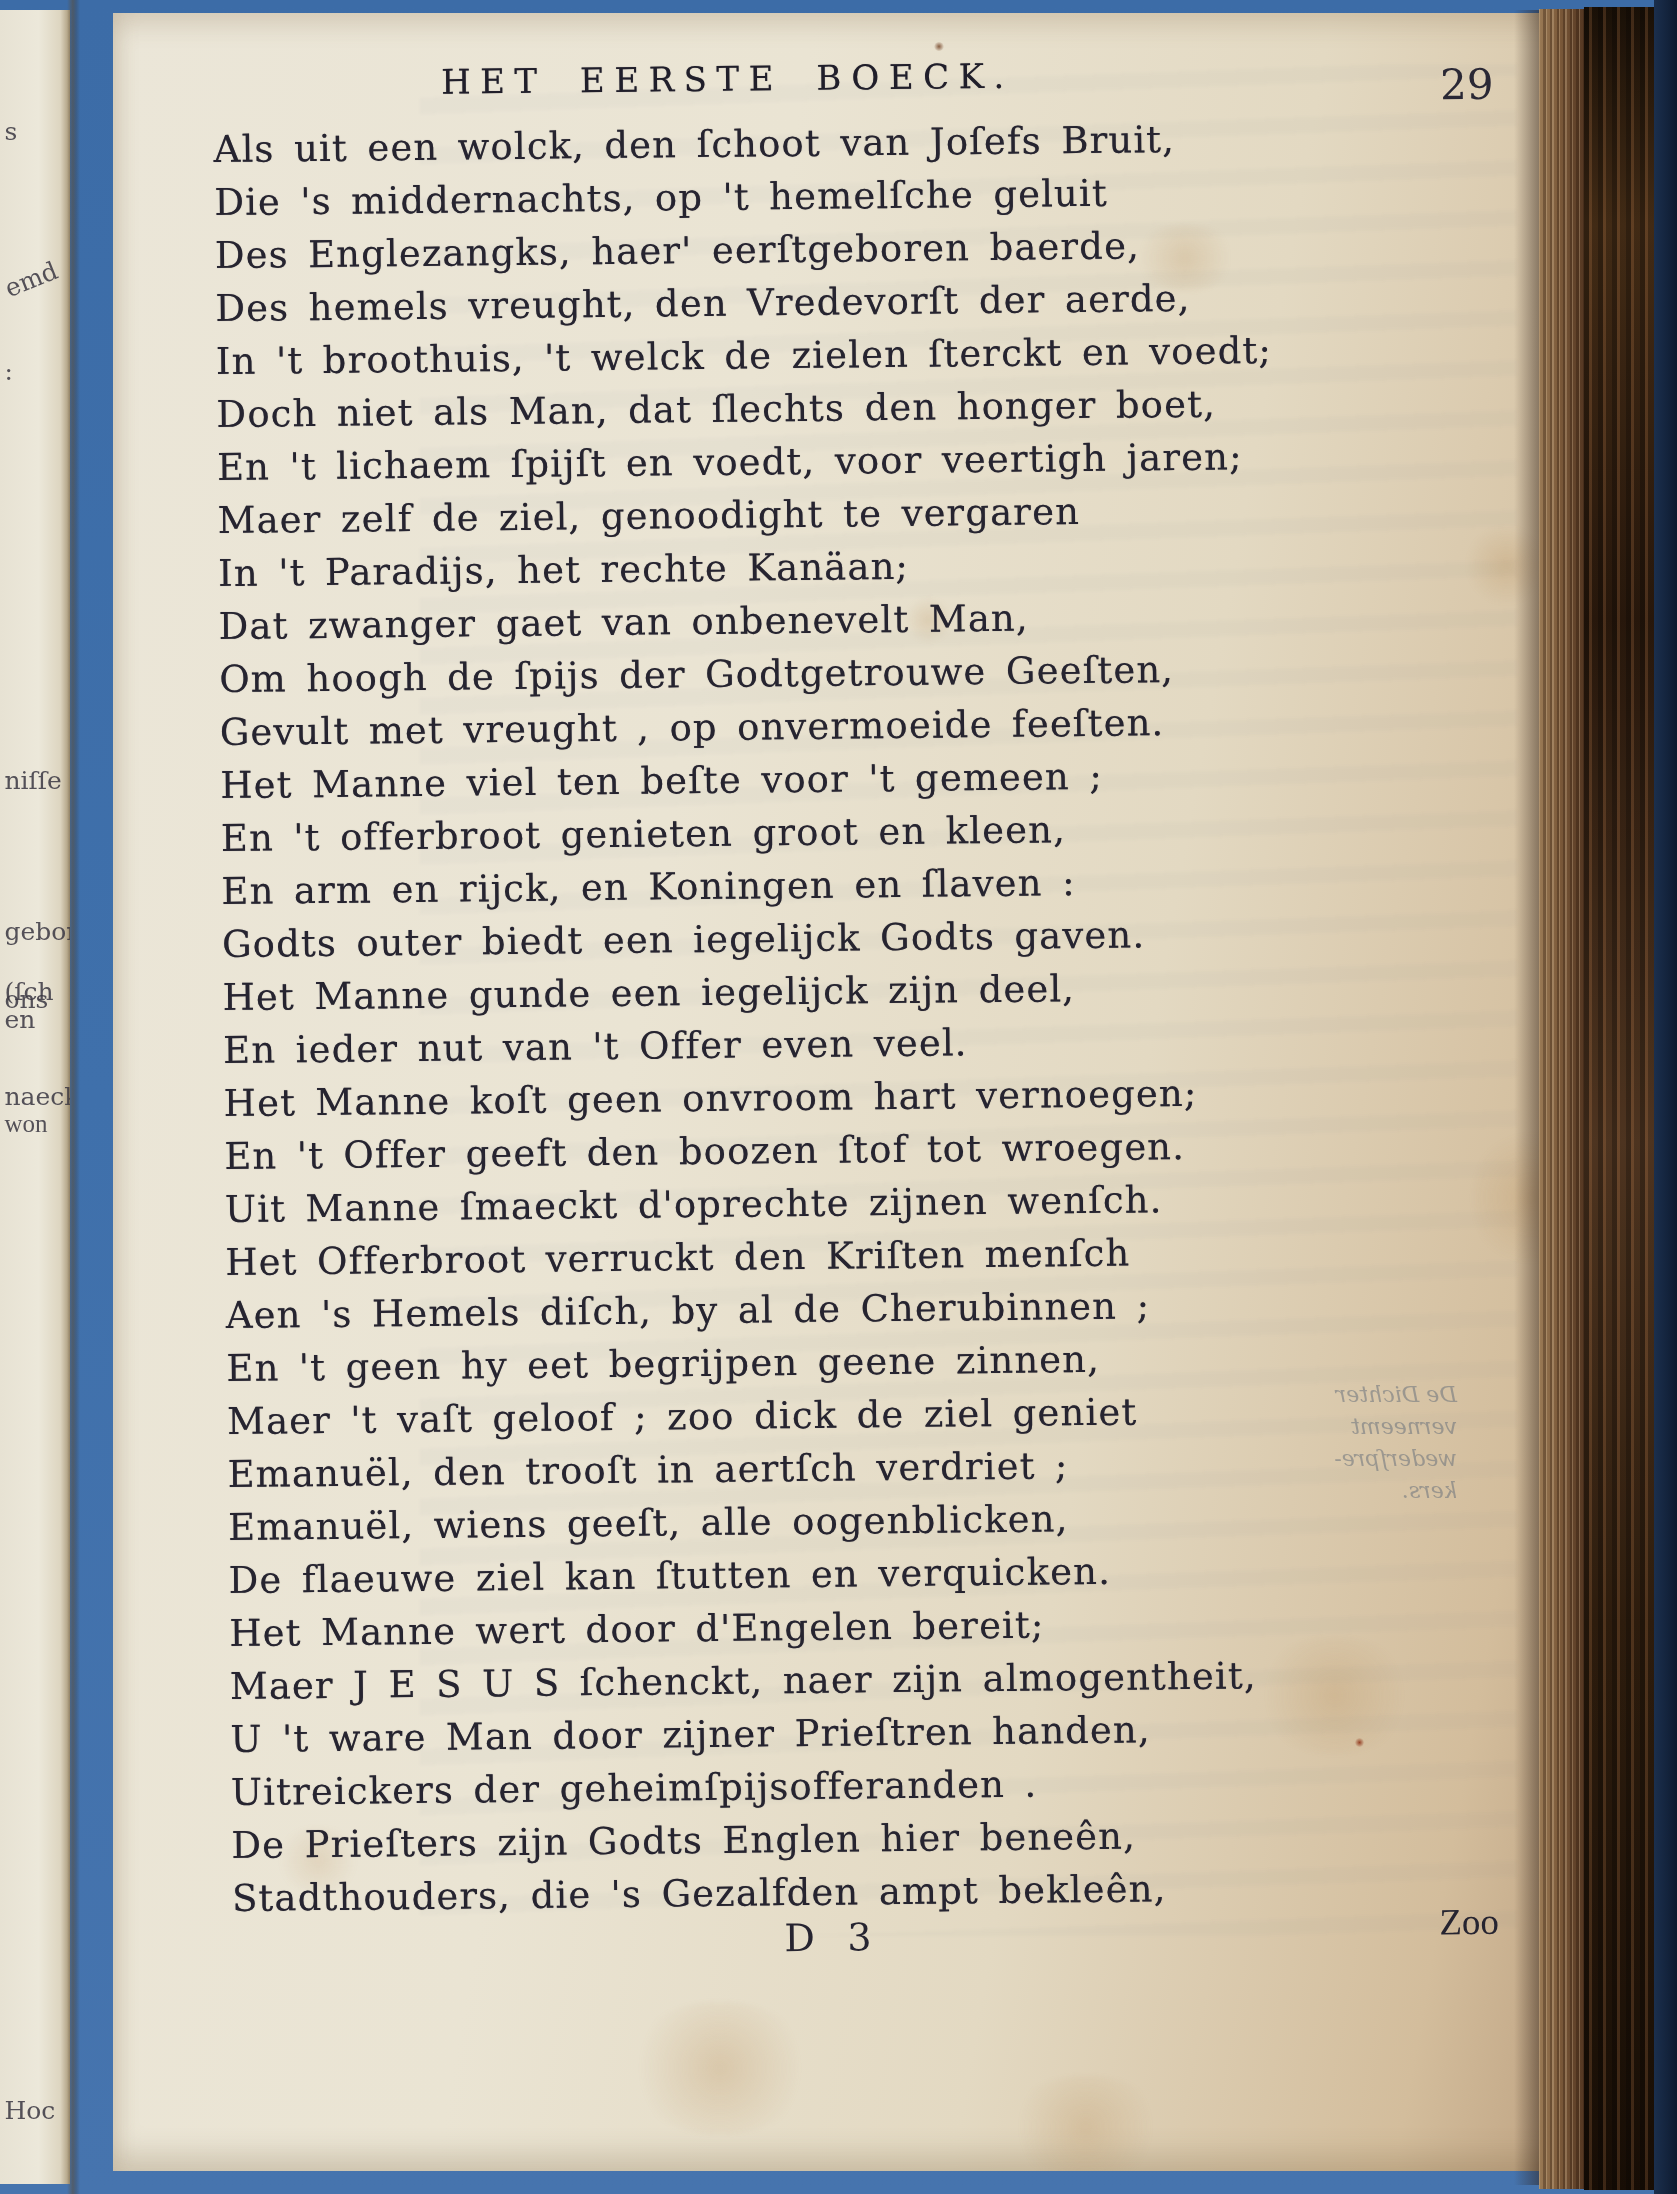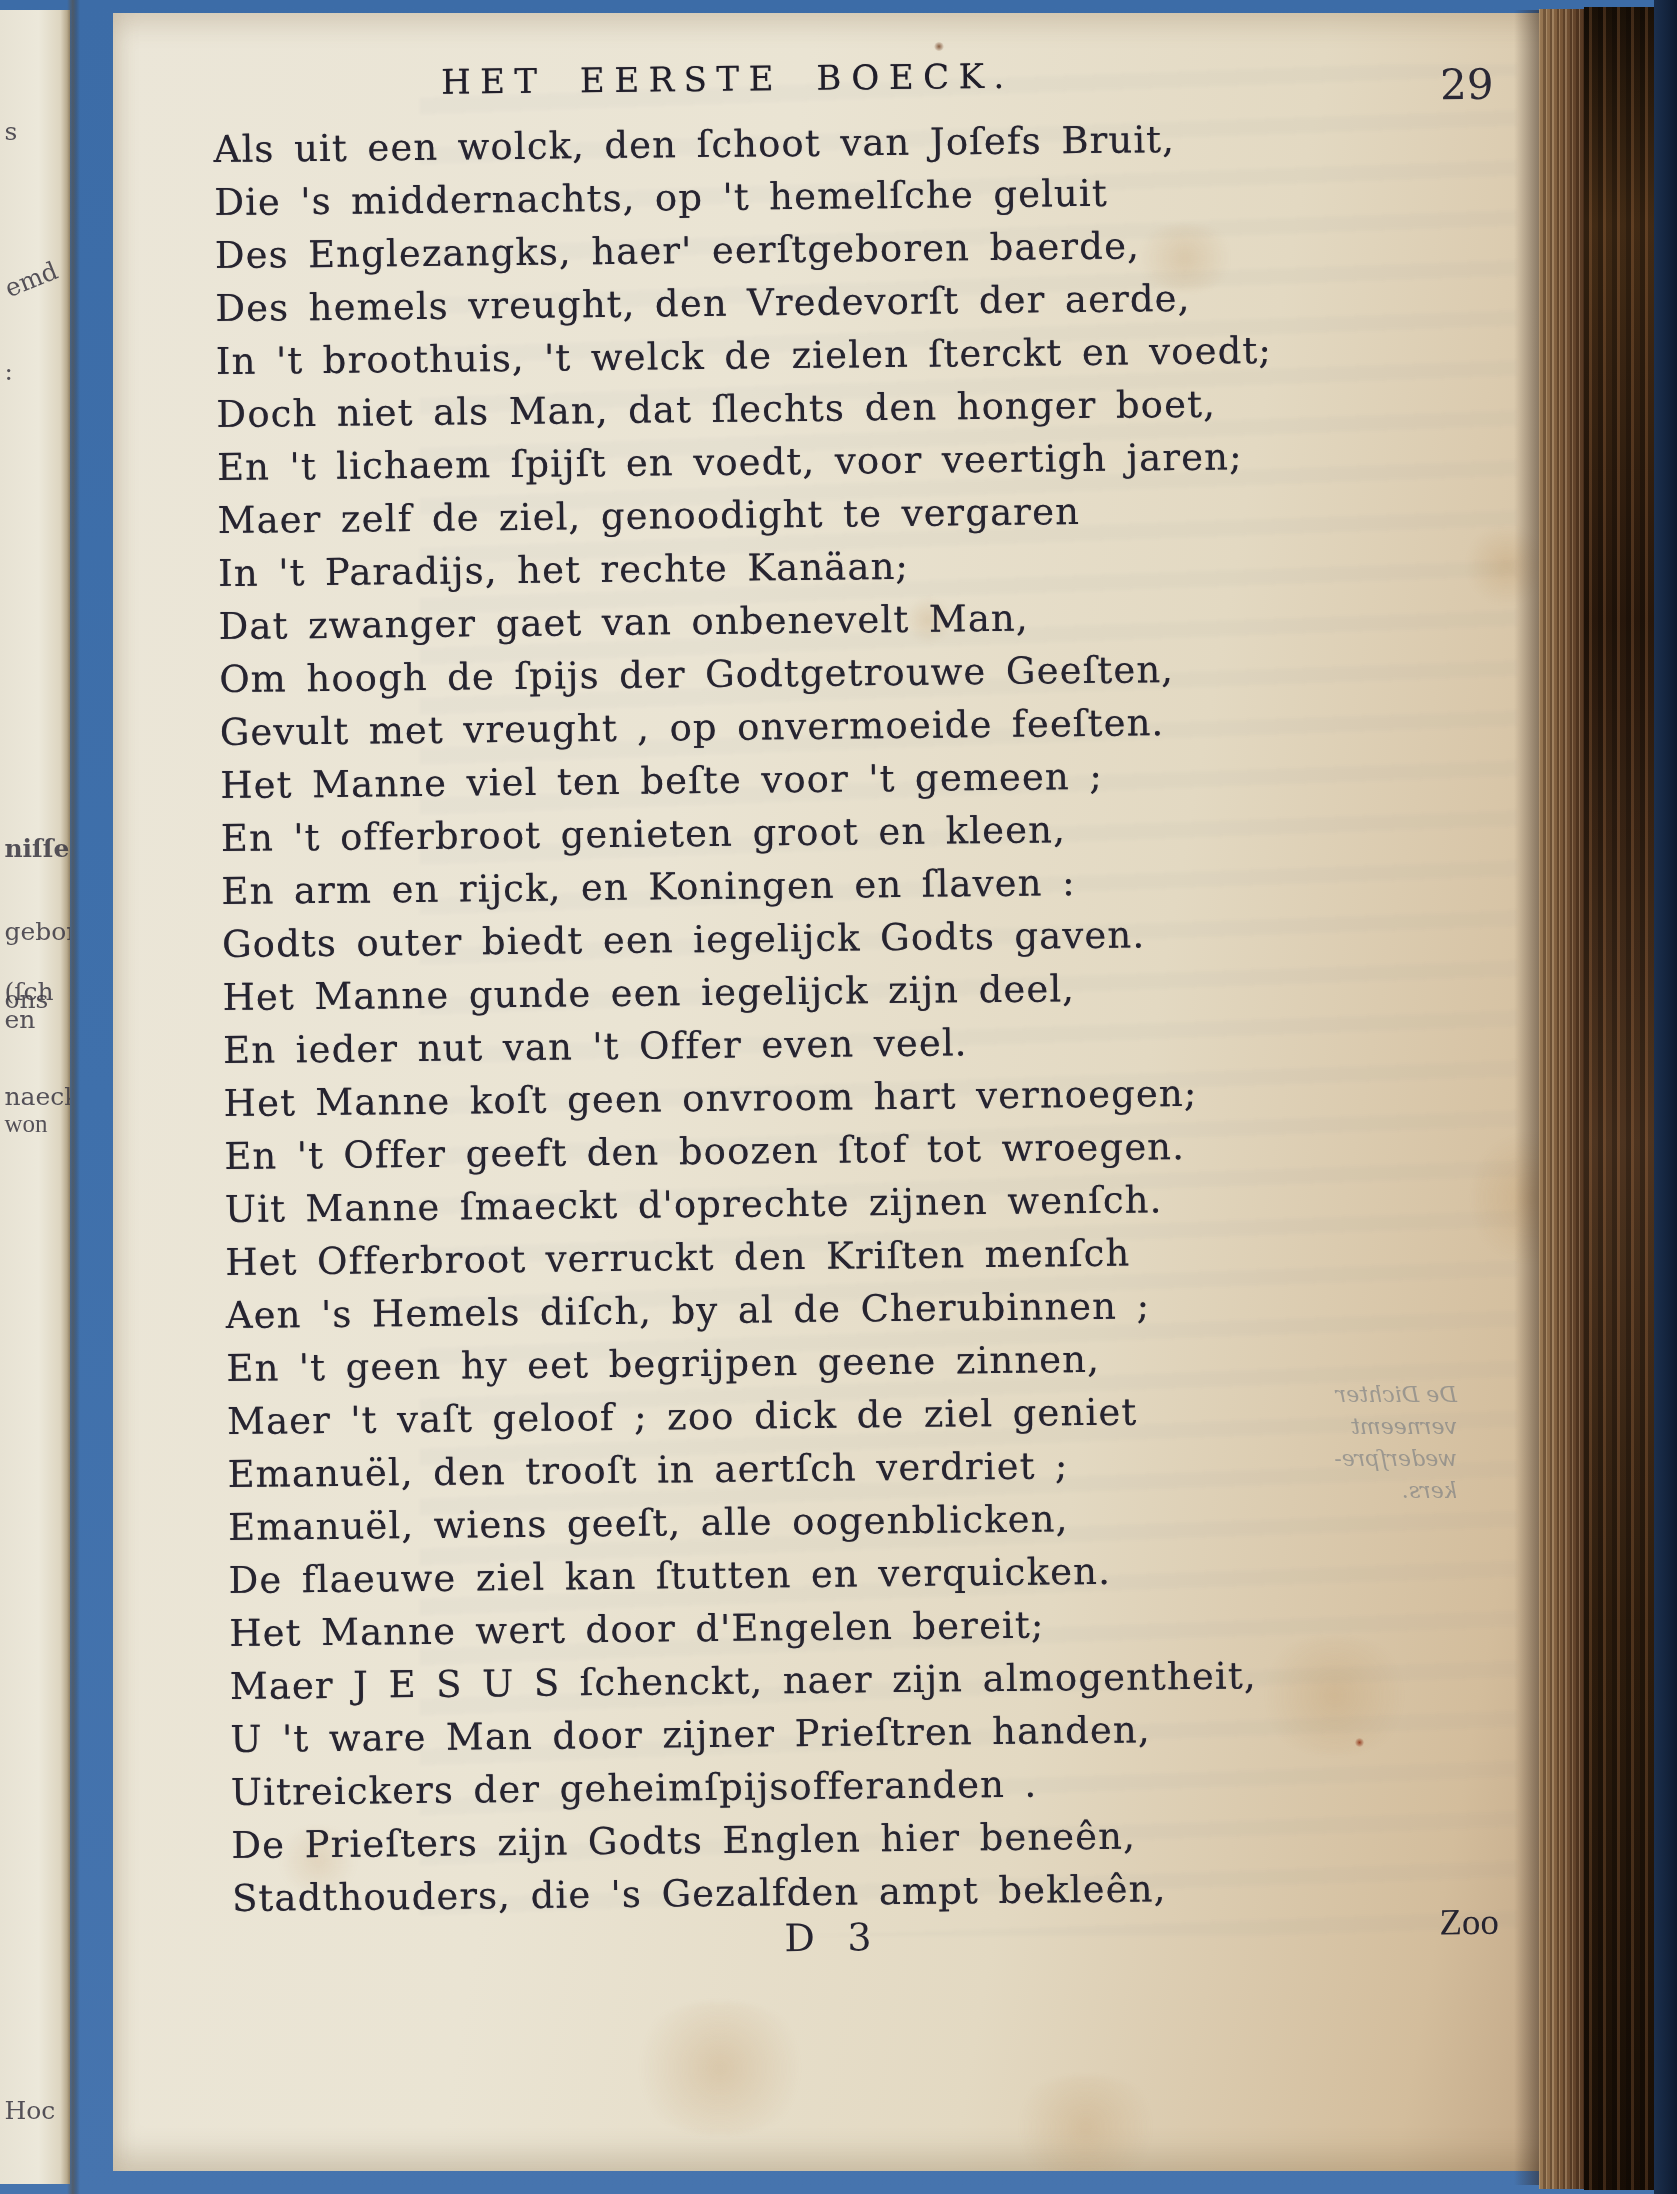--- a/index.html
+++ b/index.html
@@ -47,21 +47,21 @@
 </style>
 </head>
 <body>
 
 <div class="scene">
 
   <div class="sliver">
       <div class="frag" style="position: absolute; top: 107px;">s</div>
       <div class="frag" style="position: absolute; top: 255px; transform: rotate(-22deg);">emd</div>
       <div class="frag" style="position: absolute; top: 347px;">:</div>
-      <div class="frag" style="position: absolute; top: 824px; font-weight: bold;">niſſe</div>
+      <div class="frag" style="position: absolute; top: 756px;">niſſe</div>
       <div class="frag" style="position: absolute; top: 907px;">gebor</div>
       <div class="frag" style="position: absolute; top: 975px;">ons</div>
       <div class="frag" style="position: absolute; top: 967px;">(ſch</div>
       <div class="frag" style="position: absolute; top: 995px;">en</div>
       <div class="frag" style="position: absolute; top: 1072px;">naeck</div>
       <div class="frag" style="position: absolute; top: 1100px; font-family: Liberation Serif, serif;">won</div>
       <div class="frag" style="position: absolute; top: 2086px;">Hoc</div>
     </div>
   <div class="gutter-line"></div>
 

